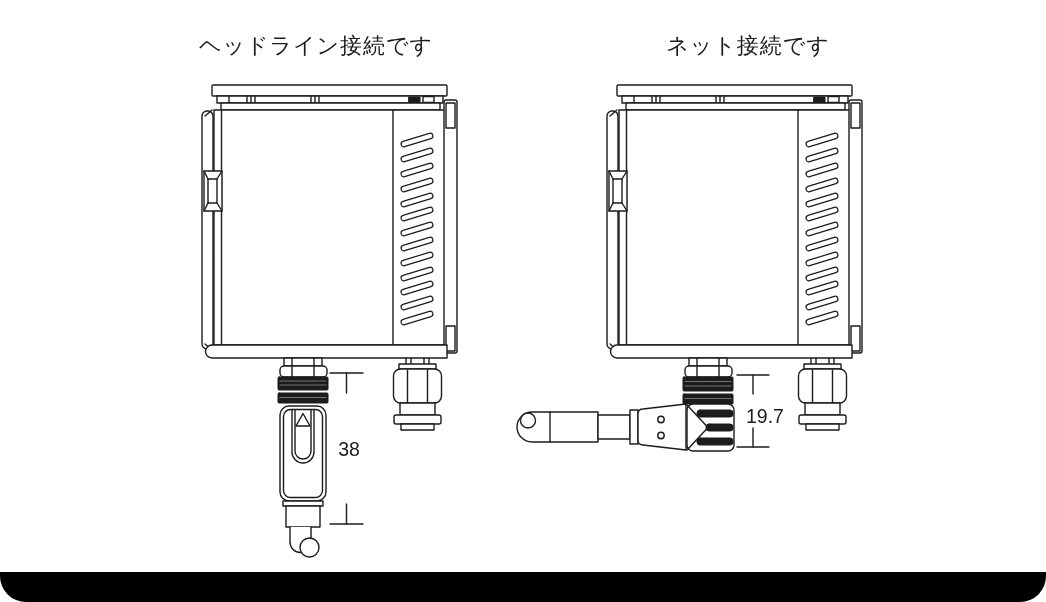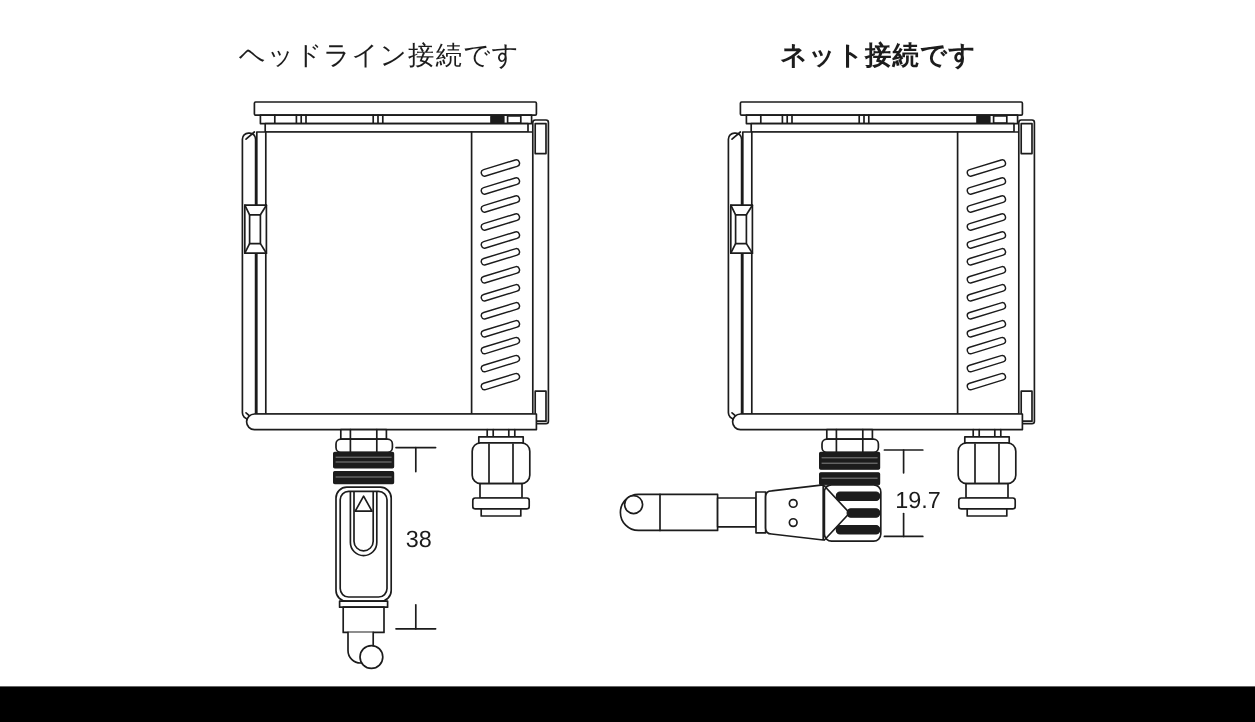--- a/index.html
+++ b/index.html
@@ -11,33 +11,34 @@
   body{
     background:var(--color-background);
     font-family:"Liberation Sans","DejaVu Sans",sans-serif;
     color:var(--color-line);
   }
   .stage{
     position:relative;
     width:1046px;height:602px;
     background:var(--color-background);
     overflow:hidden;
+    border-radius:26px;
   }
   .figure-title{
     position:absolute;
     top:31px;
     width:260px;
     text-align:center;
     font-size:22px;
     letter-spacing:1px;
     color:var(--color-line);
     white-space:nowrap;
   }
   .figure-title.left{left:186px;}
-  .figure-title.right{left:602px;font-weight:bold;}
+  .figure-title.right{left:618px;}
   .diagram-svg{
     position:absolute;left:0;top:0;
     color:var(--color-line);
   }
   .diagram-svg line,
   .diagram-svg rect,
   .diagram-svg path,
   .diagram-svg circle,
   .diagram-svg polygon{
     stroke:currentColor;

